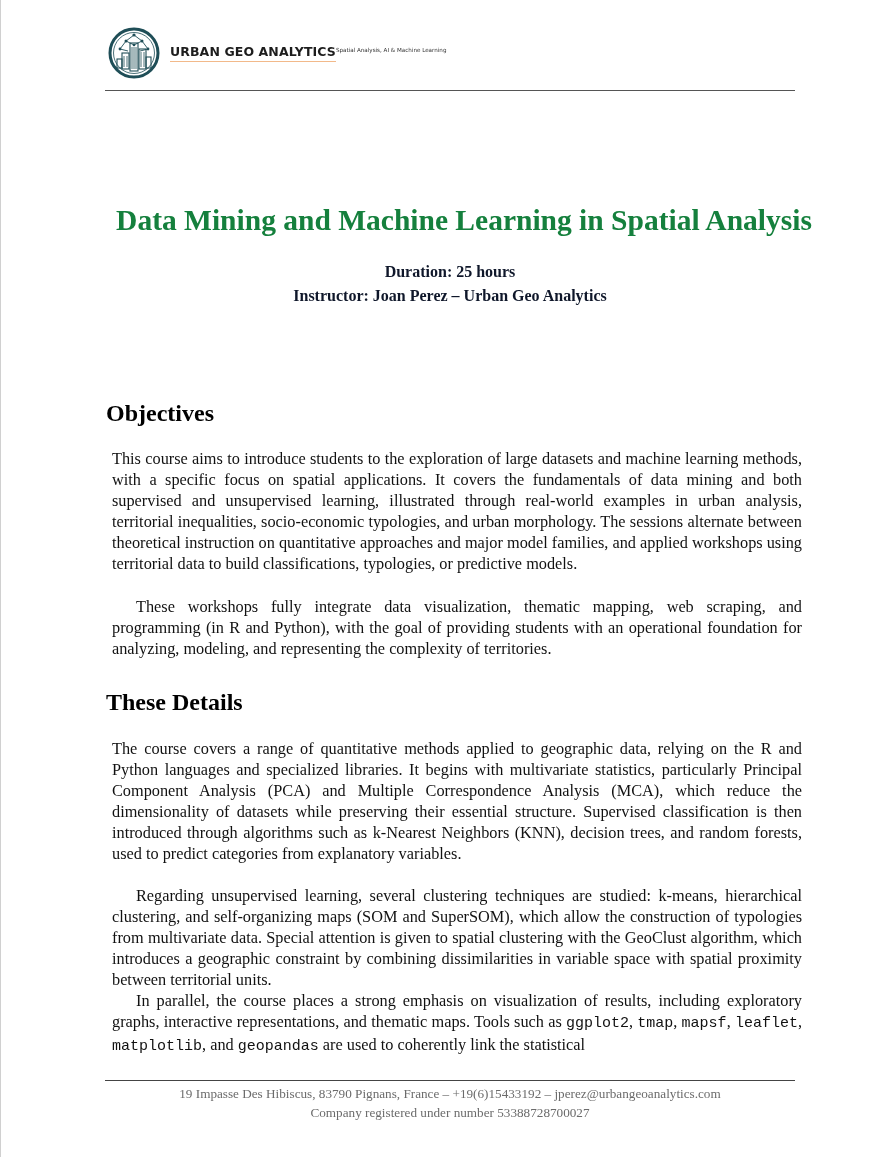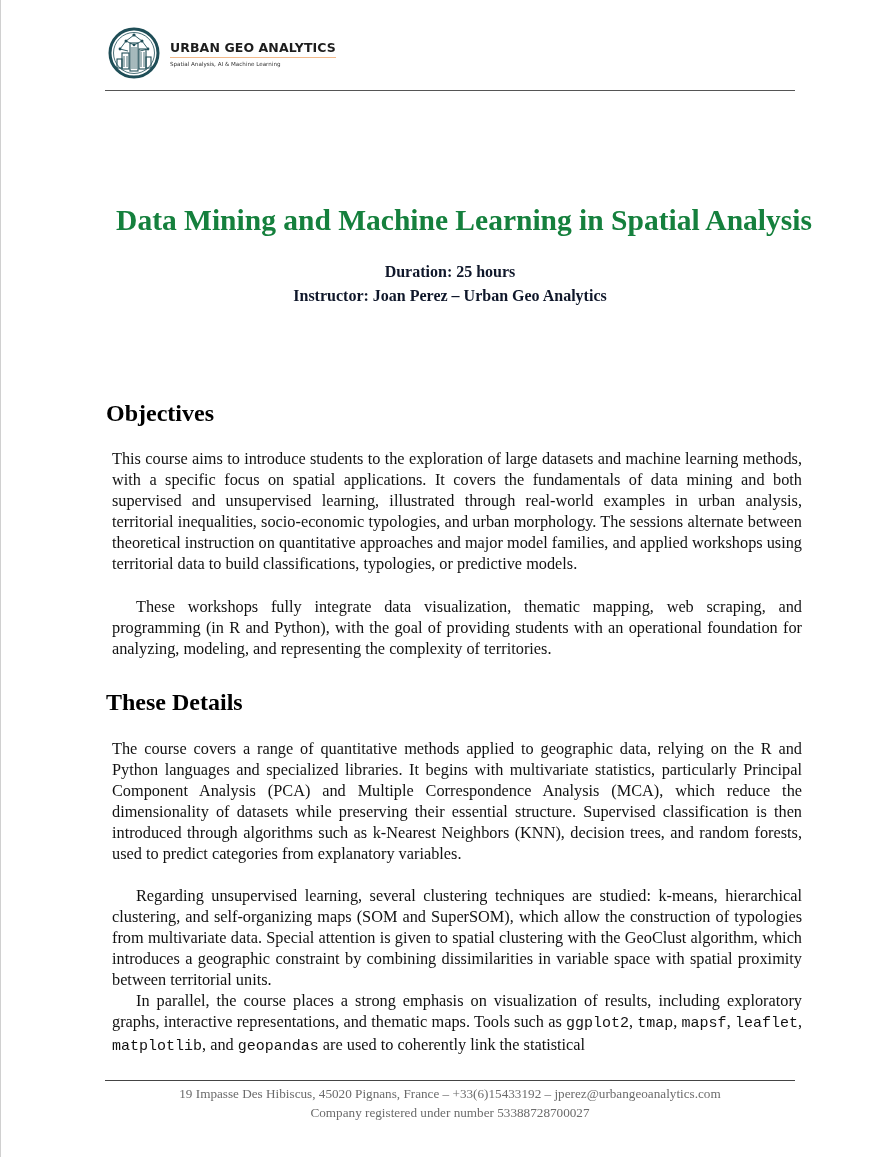--- a/index.html
+++ b/index.html
@@ -5,21 +5,21 @@
   html, body { margin: 0; padding: 0; }
   body {
     width: 891px; height: 1157px; background: #ffffff; position: relative; overflow: hidden;
     font-family: "Liberation Serif", "DejaVu Serif", serif; color: #111;
   }
   .page-edge { position: absolute; left: 0; top: 0; width: 1px; height: 1157px; background: #d0d0d0; }
 
   
   .header { position: absolute; left: 108px; top: 26px; height: 54px; display: flex; align-items: center; }
   .logo { width: 52px; height: 52px; }
-  .brand { margin-left: 10px; display: flex; flex-direction: column; }
+  .brand { margin-left: 10px; display: flex; }
   .brand-name {
     font-family: "DejaVu Sans", "Liberation Sans", sans-serif; font-weight: bold;
     font-size: 12.5px; color: #1d1d1d; letter-spacing: 0.1px; padding-bottom: 2px;
     border-bottom: 1.5px solid #f2b98a;
   }
   .brand-tag {
     font-family: "DejaVu Sans", "Liberation Sans", sans-serif; font-size: 5.6px; color: #333; margin-top: 3px;
   }
   .header-rule { position: absolute; left: 105px; top: 90px; width: 690px; height: 0; border-top: 1.3px solid #555; }
 
@@ -116,15 +116,15 @@
 
 <h2 class="section-heading" style="top:689px;">These Details</h2>
 <p class="p" style="top:738px;">The course covers a range of quantitative methods applied to geographic data, relying on the R and Python languages and specialized libraries. It begins with multivariate statistics, particularly Principal Component Analysis (PCA) and Multiple Correspondence Analysis (MCA), which reduce the dimensionality of datasets while preserving their essential structure. Supervised classification is then introduced through algorithms such as k-Nearest Neighbors (KNN), decision trees, and random forests, used to predict categories from explanatory vari­ables.</p>
 <p class="p indent" style="top:885px;">Regarding unsupervised learning, several clustering techniques are studied: k-means, hi­erarchical clustering, and self-organizing maps (SOM and SuperSOM), which allow the con­struction of typologies from multivariate data.  Special attention is given to spatial clustering with the GeoClust algorithm, which introduces a geographic constraint by combining dissim­ilarities in variable space with spatial proximity between territorial units.</p>
 <p class="p indent" style="top:990px;">
   <span>In parallel, the course places a strong emphasis on visualization of results, including exploratory graphs, interactive representations, and thematic maps.  Tools such as </span><code>ggplot2</code><span>, </span><code>tmap</code><span>, </span><code>mapsf</code><span>, </span><code>leaflet</code><span>, </span><code>matplotlib</code><span>, and </span><code>geopandas</code><span> are used to coherently link the statistical</span>
 </p>
 
 <div class="footer-rule"></div>
 <div class="footer">
-  <div>19 Impasse Des Hibiscus, 45020 Pignans, France – +33(6)15433192 – jperez@urbangeoanalytics.com</div>
+  <div>19 Impasse Des Hibiscus, 83790 Pignans, France – +19(6)15433192 – jperez@urbangeoanalytics.com</div>
   <div>Company registered under number 53388728700027</div>
 </div>
 
 </body></html>

